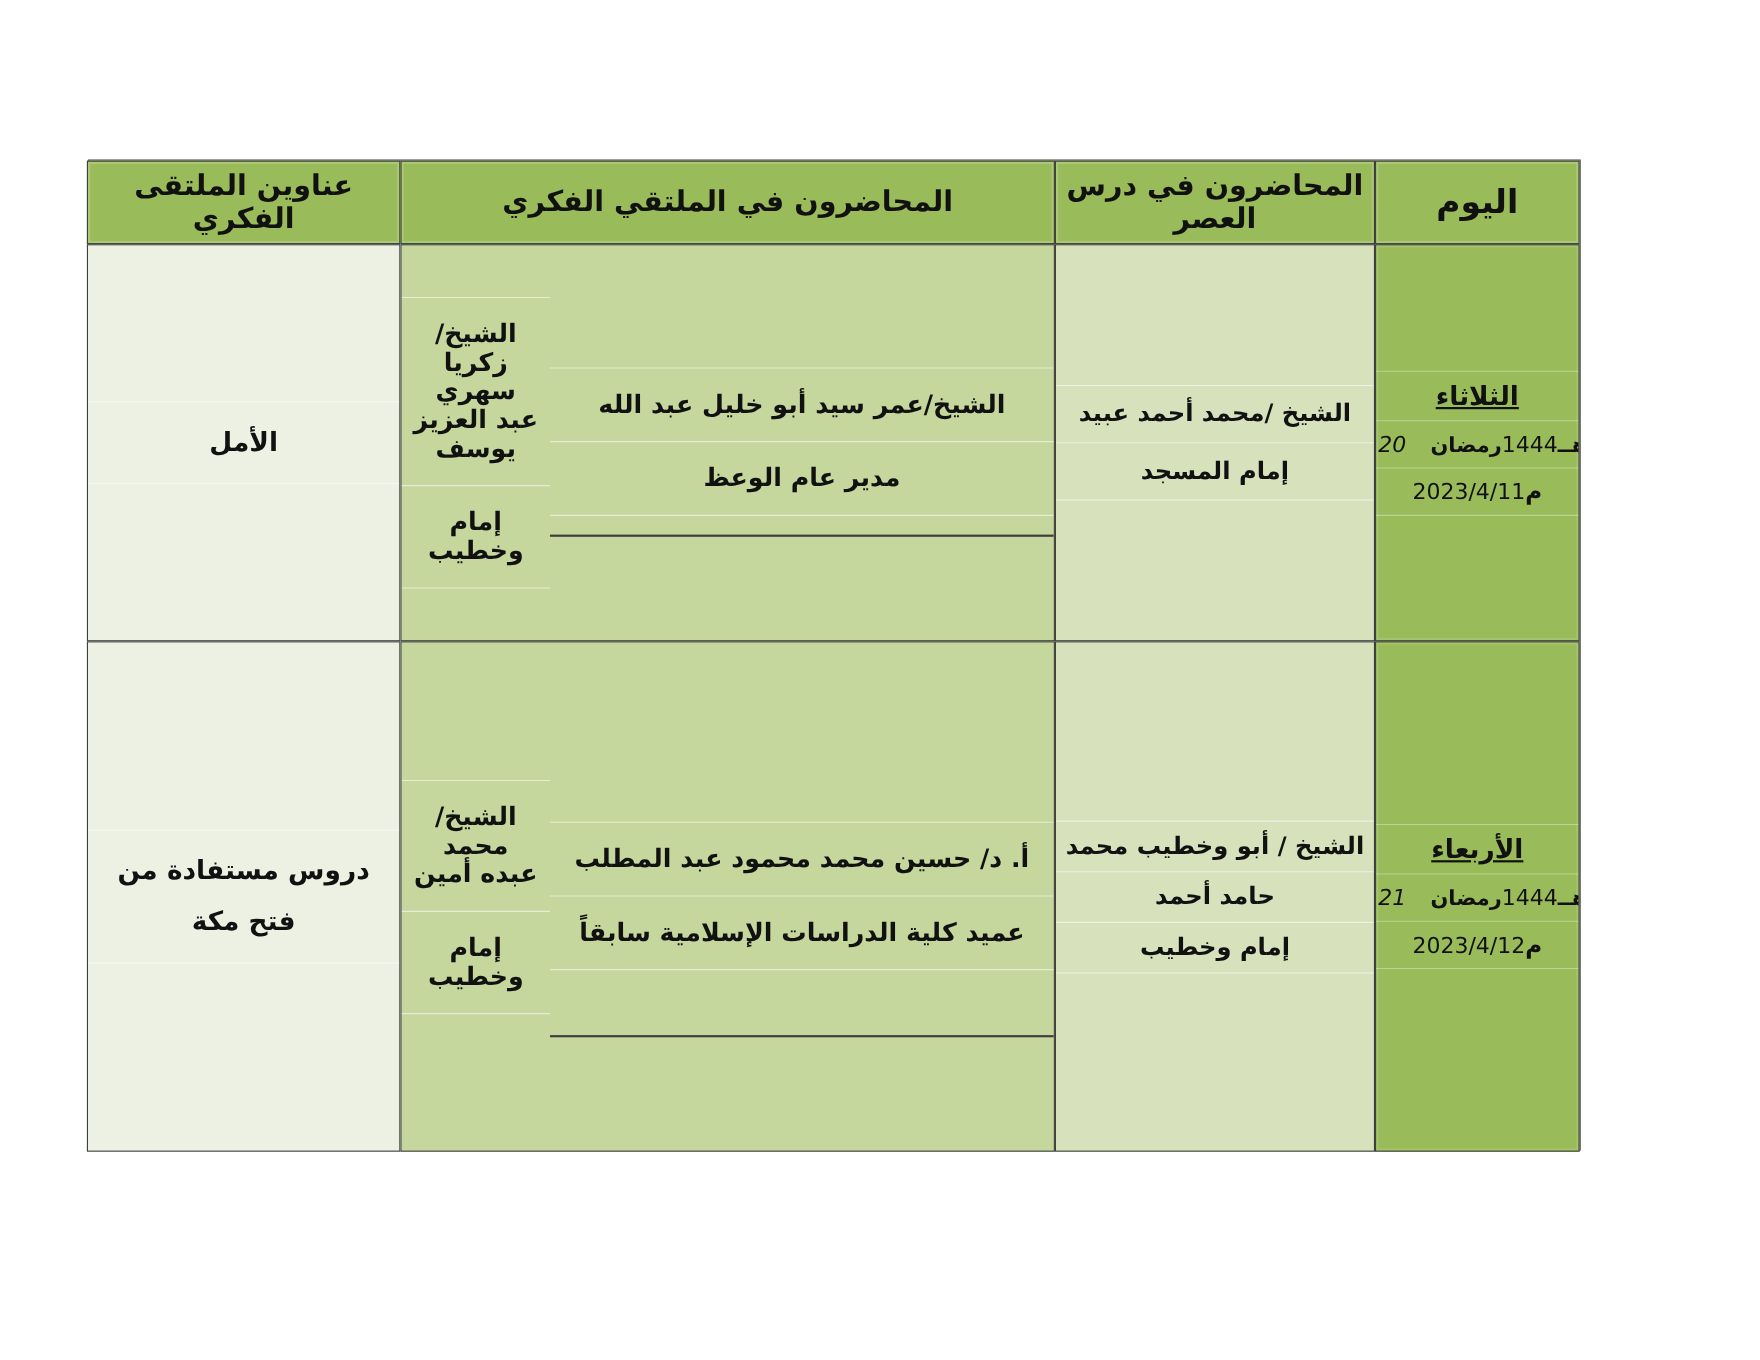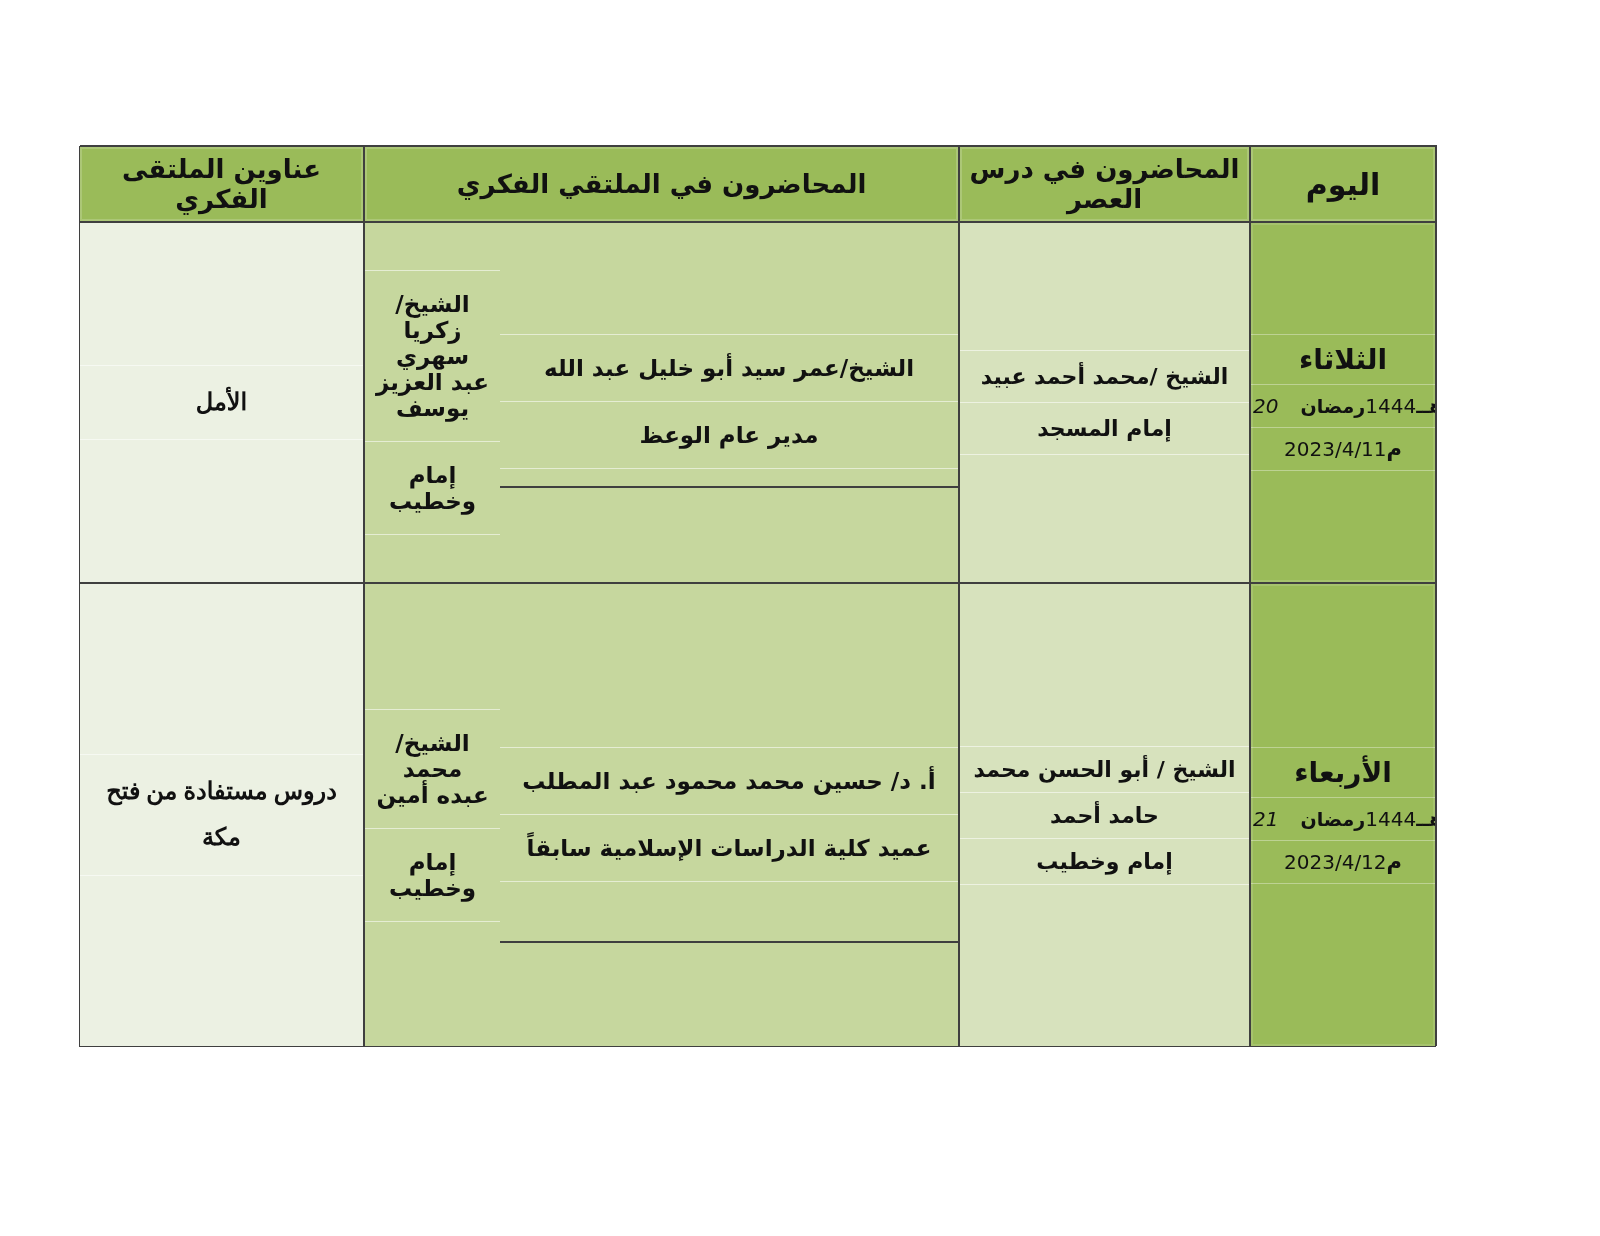--- a/index.html
+++ b/index.html
@@ -68,23 +68,23 @@
   .blk.caps{border-top:1px solid var(--faint);border-bottom:1px solid var(--faint);}
   .day-cell .blk.caps{border-top:1px solid var(--faint-dk);border-bottom:1px solid var(--faint-dk);}
   .tline{display:block;width:100%;text-align:center;font-weight:bold;}
   .tline + .tline{border-top:1px solid var(--faint);}
   .day-cell .tline + .tline{border-top:1px solid var(--faint-dk);}
   
   .l-name{font-size:23px;padding:20px 8px;}
   .l-role{font-size:23px;padding:20px 8px;margin-left:32px;}
   .l-asr{font-size:22px;padding:13px 6px;}
   .l-asr3{font-size:22px;padding:10px 6px;}
-  .l-title{font-size:24px;padding:14px 8px;line-height:1.9;font-family:Liberation Serif, serif;}
+  .l-title{font-size:24px;padding:14px 8px;line-height:1.9;}
   .l-title .wrapbox{display:inline-block;max-width:240px;}
-  .l-dayname{font-size:28px;padding:8px 4px;}
+  .l-dayname{font-size:24px;padding:8px 4px;text-decoration:underline;}
   .l-hijri{font-size:19px;padding:9px 2px;direction:ltr;}
   .l-greg{font-size:20px;padding:9px 2px;direction:ltr;margin-left:36px;}
   .l-hijri .num{font-weight:normal;font-size:20px;margin-right:22px;font-style:italic;}
   .l-hijri .yr{font-weight:normal;font-size:20px;}
   .l-hijri .mon,.l-hijri .era{font-weight:bold;margin-top:20px;}
   .l-greg .gnum{font-weight:normal;}
   .l-greg .gera{font-weight:bold;font-size:21px;}
 </style>
 </head>
 <body>
@@ -151,21 +151,21 @@
         <span class="num">21</span><span class="mon" dir="rtl">رمضان</span><span class="yr">1444</span><span class="era" dir="rtl">هــ</span>
       </span>
       <span class="tline l-greg" dir="ltr">
         <span class="gnum">2023/4/12</span><span class="gera" dir="rtl">م</span>
       </span>
     </div>
   </div>
 
   <div class="cell asr-cell">
     <div class="blk caps">
-      <span class="tline l-asr3">الشيخ / أبو الحسن محمد</span>
+      <span class="tline l-asr3">الشيخ / أبو وخطيب محمد</span>
       <span class="tline l-asr3">حامد أحمد</span>
       <span class="tline l-asr3">إمام وخطيب</span>
     </div>
   </div>
 
   <div class="cell forum-cell">
     <div class="sub sub-split" style="height:255px;">
       <div class="blk caps">
         <span class="tline l-name">أ. د/ حسين محمد محمود عبد المطلب</span>
         <span class="tline l-role">عميد كلية الدراسات الإسلامية سابقاً</span>

